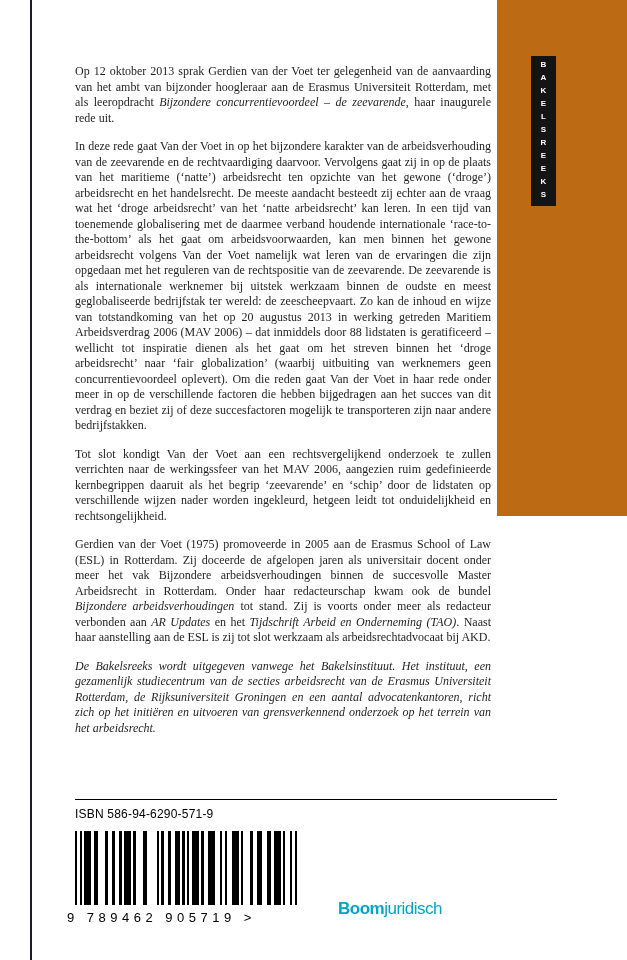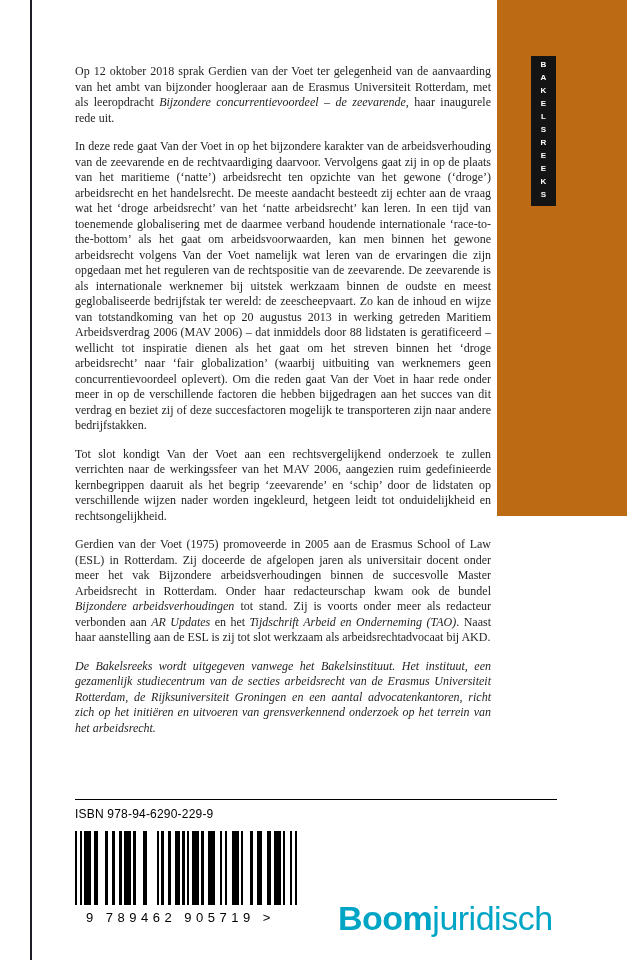--- a/index.html
+++ b/index.html
@@ -48,57 +48,57 @@
     font-size:12px;color:#000;letter-spacing:0.2px;
   }
   .barcode{
     position:absolute;left:75px;top:831px;width:222px;height:74px;
     background:#fff;
   }
   .barcode .bar{
     position:absolute;top:0;height:100%;background:#000;
   }
   .barcode-digits{
-    position:absolute;left:86px;top:910px;
+    position:absolute;left:67px;top:910px;
     font-family:"Liberation Sans",sans-serif;
     font-size:13px;letter-spacing:4.5px;color:#000;white-space:pre;
   }
   .logo{
     position:absolute;left:338px;top:899px;
     font-family:"Liberation Sans",sans-serif;
-    font-size:34px;letter-spacing:-0.5px;
+    font-size:17px;letter-spacing:-0.5px;
     color:var(--logo-color,#00a5c5);
   }
   .logo-bold{font-weight:700;}
   .logo-light{font-weight:400;}
 </style>
 </head>
 <body>
 
 <div class="page">
 
   <div class="left-rule"></div>
 
   <div class="series-block">
     <div class="series-tab">
       <span class="series-label">BAKELSREEKS</span>
     </div>
   </div>
 
   <div class="content">
-    <p class="para"><span>Op 12 oktober 2018 sprak Gerdien van der Voet ter gelegenheid van de aanvaarding van het ambt van bijzonder hoogleraar aan de Erasmus Universiteit Rotterdam, met als leeropdracht </span><span style="font-style: italic;">Bijzondere concurrentievoordeel – de zeevarende</span><span>, haar inaugurele rede uit.</span></p>
+    <p class="para"><span>Op 12 oktober 2013 sprak Gerdien van der Voet ter gelegenheid van de aanvaarding van het ambt van bijzonder hoogleraar aan de Erasmus Universiteit Rotterdam, met als leeropdracht </span><span style="font-style: italic;">Bijzondere concurrentievoordeel – de zeevarende</span><span>, haar inaugurele rede uit.</span></p>
     <p class="para"><span>In deze rede gaat Van der Voet in op het bijzondere karakter van de arbeidsverhouding van de zeevarende en de rechtvaardiging daarvoor. Vervolgens gaat zij in op de plaats van het maritieme (‘natte’) arbeidsrecht ten opzichte van het gewone (‘droge’) arbeidsrecht en het handelsrecht. De meeste aandacht besteedt zij echter aan de vraag wat het ‘droge arbeidsrecht’ van het ‘natte arbeidsrecht’ kan leren. In een tijd van toenemende globalisering met de daarmee verband houdende internationale ‘race-to-the-bottom’ als het gaat om arbeidsvoorwaarden, kan men binnen het gewone arbeidsrecht volgens Van der Voet namelijk wat leren van de ervaringen die zijn opgedaan met het reguleren van de rechtspositie van de zeevarende. De zeevarende is als internationale werknemer bij uitstek werkzaam binnen de oudste en meest geglobaliseerde bedrijfstak ter wereld: de zeescheepvaart. Zo kan de inhoud en wijze van totstandkoming van het op 20 augustus 2013 in werking getreden Maritiem Arbeidsverdrag 2006 (MAV 2006) – dat inmiddels door 88 lidstaten is geratificeerd – wellicht tot inspiratie dienen als het gaat om het streven binnen het ‘droge arbeidsrecht’ naar ‘fair globalization’ (waarbij uitbuiting van werknemers geen concurrentievoordeel oplevert). Om die reden gaat Van der Voet in haar rede onder meer in op de verschillende factoren die hebben bijgedragen aan het succes van dit verdrag en beziet zij of deze succesfactoren mogelijk te transporteren zijn naar andere bedrijfstakken.</span></p>
     <p class="para"><span>Tot slot kondigt Van der Voet aan een rechtsvergelijkend onderzoek te zullen verrichten naar de werkingssfeer van het MAV 2006, aangezien ruim gedefinieerde kernbegrippen daaruit als het begrip ‘zeevarende’ en ‘schip’ door de lidstaten op verschillende wijzen nader worden ingekleurd, hetgeen leidt tot onduidelijkheid en rechtsongelijkheid.</span></p>
     <p class="para"><span>Gerdien van der Voet (1975) promoveerde in 2005 aan de Erasmus School of Law (ESL) in Rotterdam. Zij doceerde de afgelopen jaren als universitair docent onder meer het vak Bijzondere arbeidsverhoudingen binnen de succesvolle Master Arbeidsrecht in Rotterdam. Onder haar redacteurschap kwam ook de bundel </span><span style="font-style: italic;">Bijzondere arbeidsverhoudingen</span><span> tot stand. Zij is voorts onder meer als redacteur verbonden aan </span><span style="font-style: italic;">AR Updates</span><span> en het </span><span style="font-style: italic;">Tijdschrift Arbeid en Onderneming (TAO)</span><span>. Naast haar aanstelling aan de ESL is zij tot slot werkzaam als arbeidsrechtadvocaat bij AKD.</span></p>
     <p class="para"><span style="font-style: italic;">De Bakelsreeks wordt uitgegeven vanwege het Bakelsinstituut. Het instituut, een gezamenlijk studiecentrum van de secties arbeidsrecht van de Erasmus Universiteit Rotterdam, de Rijksuniversiteit Groningen en een aantal advocatenkantoren, richt zich op het initiëren en uitvoeren van grensverkennend onderzoek op het terrein van het arbeidsrecht.</span></p>
   </div>
 
   <div class="footer-divider"></div>
 
-  <div class="isbn">ISBN 978-94-6290-229-9</div>
+  <div class="isbn">ISBN 586-94-6290-571-9</div>
 
   <div class="barcode">
       <div class="bar" style="left: 0px; width: 2.33684px;"></div>
       <div class="bar" style="left: 4.67368px; width: 2.33684px;"></div>
       <div class="bar" style="left: 9.34737px; width: 7.01053px;"></div>
       <div class="bar" style="left: 18.6947px; width: 4.67368px;"></div>
       <div class="bar" style="left: 30.3789px; width: 2.33684px;"></div>
       <div class="bar" style="left: 37.3895px; width: 2.33684px;"></div>
       <div class="bar" style="left: 44.4px; width: 2.33684px;"></div>
       <div class="bar" style="left: 49.0737px; width: 7.01053px;"></div>

